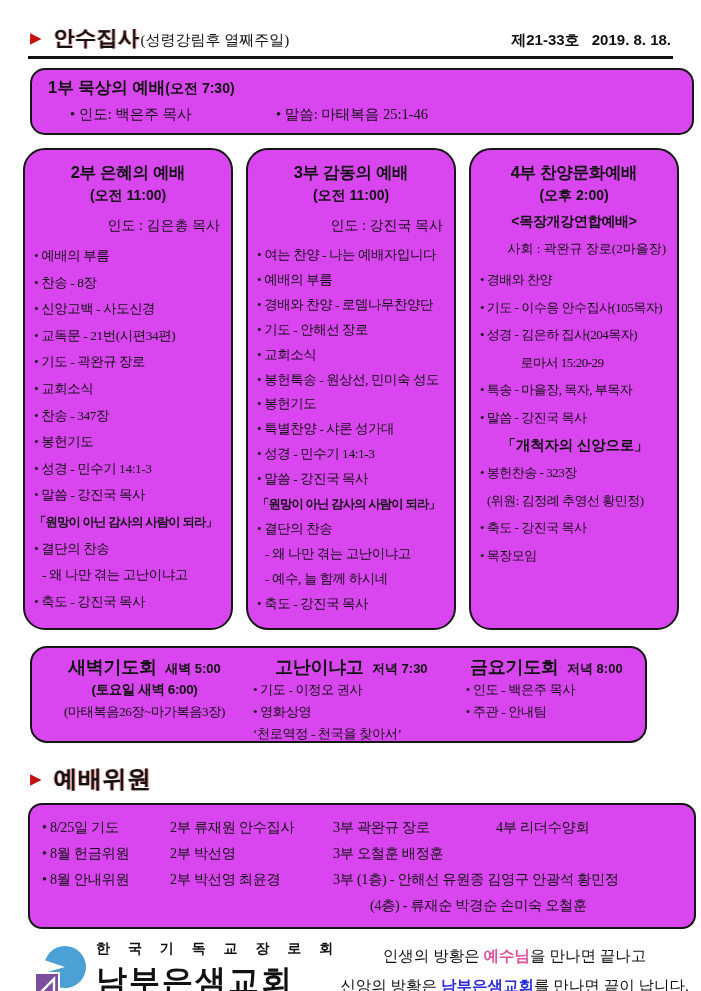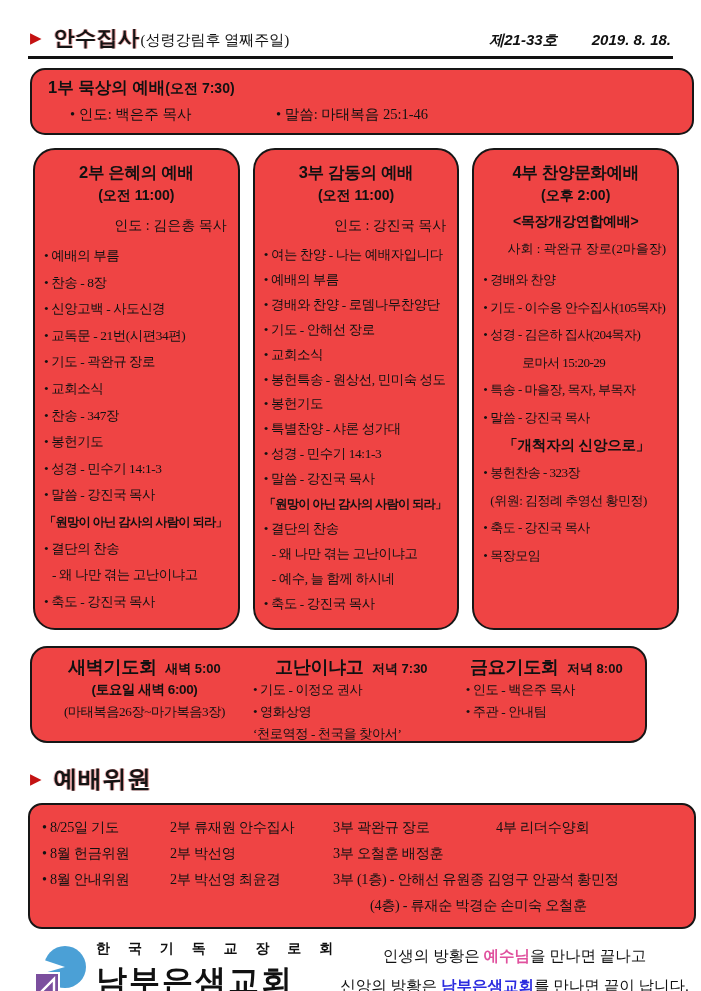--- a/index.html
+++ b/index.html
@@ -14,35 +14,35 @@
   html,body{width:701px;height:991px;background:#fff;overflow:hidden;}
   body{font-family:"Liberation Serif","DejaVu Serif",serif;color:#111;}
 
   
   .sec-head{display:flex;align-items:baseline;margin:24px 30px 0 30px;}
   .sec-head .arrow{color:var(--accent-red);font-size:15px;margin-right:12px;line-height:1;align-self:center;}
   .big-title{font-family:"Liberation Sans","DejaVu Sans",sans-serif;font-weight:900;font-size:21px;
              letter-spacing:.5px;color:#141414;text-shadow:1px 0 0 rgba(190,25,25,.45),-1px 0 0 rgba(190,25,25,.35);}
   .sub-title{font-size:15px;margin-left:1px;}
   .head-right{margin-left:auto;font-family:"Liberation Sans","DejaVu Sans",sans-serif;font-weight:bold;font-size:15px;}
-  .head-right span{margin-left:30px;font-style:italic;}
+  .head-right span{margin-left:8px;}
   .head-rule{height:0;border-bottom:3px solid #111;margin:4px 28px 0 28px;}
 
   
-  .rbox{border:2px solid var(--ink);border-radius:18px;background:#ef4444;}
+  .rbox{border:2px solid var(--ink);border-radius:18px;background:#d946ef;}
 
   
   .svc1{margin:9px 7px 0 30px;padding:7px 16px 9px 16px;border-radius:15px;}
   .svc1-title{font-family:"Liberation Sans","DejaVu Sans",sans-serif;font-weight:bold;font-size:16.5px;}
   .svc1-time{font-size:14px;}
   .svc1-row{display:flex;margin-top:6px;font-size:14.5px;}
   .svc1-row .cell1{width:228px;padding-left:22px;}
 
   
-  .cols{display:flex;gap:13px;margin:13px 22px 0 33px;}
+  .cols{display:flex;gap:13px;margin:13px 22px 0 23px;}
   .svc{flex:1;height:482px;padding:8px 7px;border-radius:22px;overflow:hidden;}
   .svc-title{text-align:center;font-family:"Liberation Sans","DejaVu Sans",sans-serif;font-weight:bold;font-size:16.5px;margin-top:4px;letter-spacing:-0.3px;white-space:nowrap;}
   .svc-time{text-align:center;font-family:"Liberation Sans","DejaVu Sans",sans-serif;font-weight:bold;font-size:14px;margin-top:3px;}
   .svc-sub{text-align:center;font-family:"Liberation Sans","DejaVu Sans",sans-serif;font-weight:bold;font-size:14px;margin-top:8px;letter-spacing:-0.3px;}
   .svc-leader{text-align:right;font-size:14px;margin:12px 4px 8px 0;white-space:nowrap;}
   .svc-leader.tightlead{font-size:13px;margin-top:9px;}
 
   .olist .li{font-size:13.4px;line-height:26.6px;white-space:nowrap;letter-spacing:-0.4px;padding-left:2px;}
   .olist.lh3 .li{line-height:24.9px;}
   .olist.lh4 .li{font-size:13px;line-height:27.6px;letter-spacing:-0.5px;}

